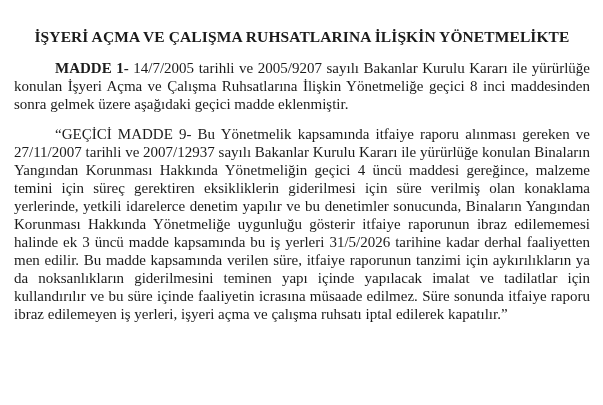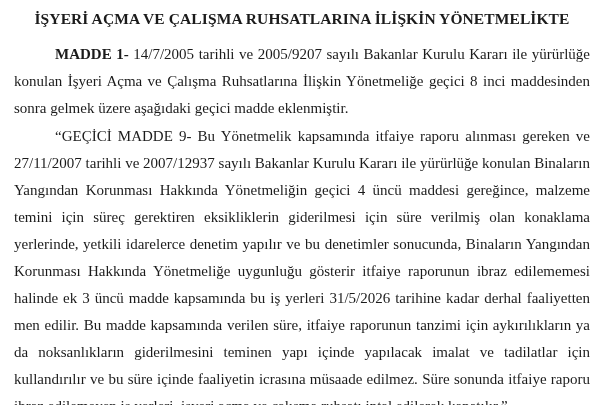--- a/index.html
+++ b/index.html
@@ -19,34 +19,34 @@
     width: 603px;
     height: 405px;
     padding: 7px 13px 0 14px;
     background: #ffffff;
   }
   .doc-title {
     text-align: center;
     font-weight: bold;
     font-size: 15.5px;
     line-height: 23px;
-    margin: 0 0 11px 0;
+    margin: 18px 0 11px 0;
     letter-spacing: 0.1px;
   }
   .para {
     font-size: 15px;
-    line-height: 27px;
+    line-height: 18px;
     text-align: justify;
     text-indent: 41px;
     margin: 0;
   }
   .para .lead {
     font-weight: bold;
   }
-  .para-gecici { margin-top: 1px; }
+  .para-gecici { margin-top: 12px; }
   .para-madde2 { margin-top: 8px; }
   .para-madde3 { margin-top: 4px; }
 </style>
 </head>
 <body>
 
 <div class="page">
 
   <h1 class="doc-title"><span>İŞYERİ AÇMA VE ÇALIŞMA RUHSATLARINA İLİŞKİN YÖNETMELİKTE</span><br></h1>
 

